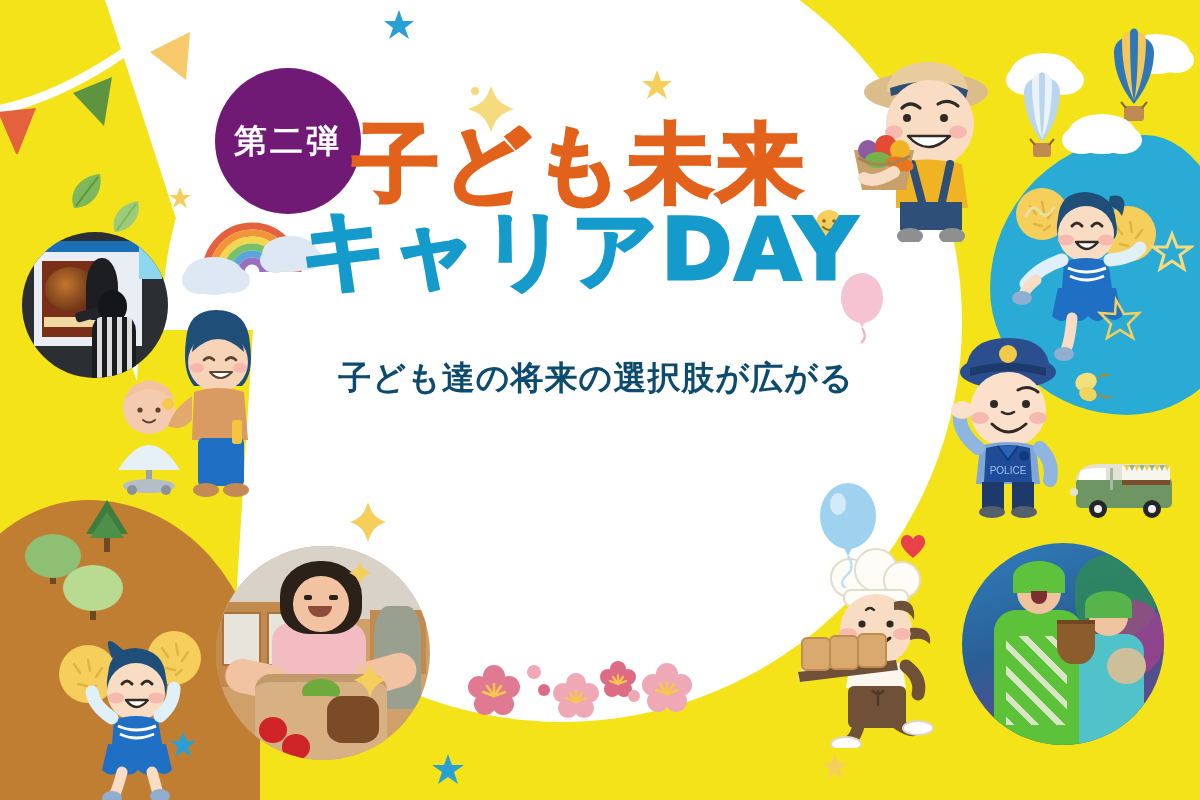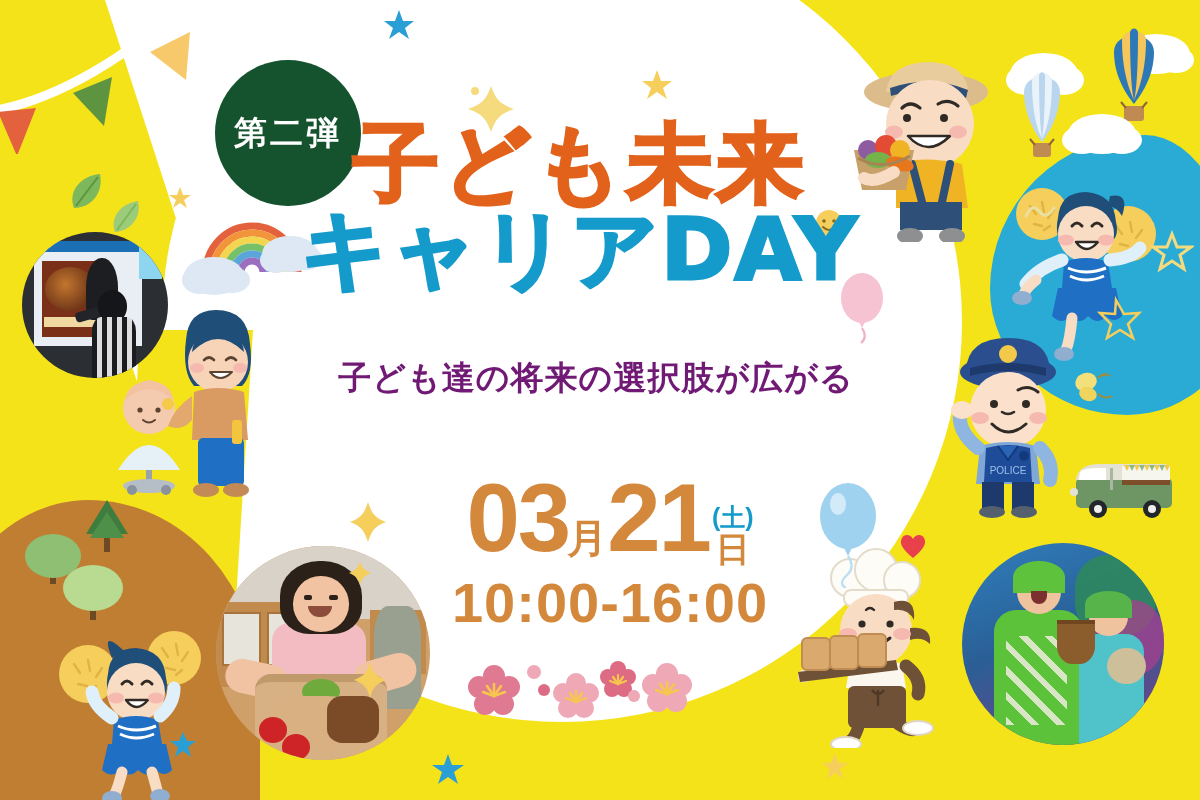--- a/index.html
+++ b/index.html
@@ -119,42 +119,42 @@
   #photo-stage .g1-pat{position:absolute;left:22%;top:46%;width:30%;height:44%;
       background:repeating-linear-gradient(45deg,#d9e6c5 0 6px,transparent 6px 18px);}
   #photo-stage .g2-head{position:absolute;left:63%;top:27%;width:19%;height:19%;border-radius:50%;background:#f0c39f;}
   #photo-stage .g2-hair{position:absolute;left:61%;top:24%;width:23%;height:13%;border-radius:50% 50% 0 0;background:#56b44a;}
   #photo-stage .g2-body{position:absolute;left:58%;top:45%;width:32%;height:56%;background:#4fc3c9;border-radius:18px 18px 0 0;}
   #photo-stage .basket{position:absolute;left:47%;top:38%;width:19%;height:20%;border-radius:0 0 40% 40%;background:#8b5c2c;border-top:4px solid #6f4620;}
   #photo-stage .ball{position:absolute;left:72%;top:52%;width:19%;height:18%;border-radius:50%;background:#cdbf9a;}
 
   
   #badge{
-    position:absolute;left:215px;top:60px;width:146px;height:146px;border-radius:50%;
-    background:#14532d;display:flex;align-items:center;justify-content:center;
+    position:absolute;left:215px;top:68px;width:146px;height:146px;border-radius:50%;
+    background:#701a75;display:flex;align-items:center;justify-content:center;
   }
   #badge-text{
     color:#fff;font-size:33px;font-weight:700;letter-spacing:3px;
     font-family:"DejaVu Sans","Liberation Sans",sans-serif;
   }
   #title-block{position:absolute;left:300px;top:120px;width:560px;text-align:center;}
   #title-line1{
     color:#E2621B;font-size:86px;font-weight:900;letter-spacing:4px;line-height:1.02;
     font-family:"DejaVu Sans","Liberation Sans",sans-serif;
     -webkit-text-stroke:3px #E2621B;
   }
   #title-line2{
     color:#159BCB;font-size:86px;font-weight:900;letter-spacing:2px;line-height:1.05;
     margin-top:-4px;
     font-family:"DejaVu Sans","Liberation Sans",sans-serif;
     -webkit-text-stroke:3px #159BCB;
   }
   #subtitle{
     position:absolute;left:290px;top:352px;width:612px;text-align:center;
-    color:#701a75;font-size:33px;line-height:1.55;font-weight:700;letter-spacing:1px;
+    color:#0c4a6e;font-size:33px;line-height:1.55;font-weight:700;letter-spacing:1px;
     font-family:"DejaVu Sans","Liberation Sans",sans-serif;
   }
   #date-block{
     position:absolute;left:350px;top:470px;width:520px;text-align:center;
   }
   #date-main{
     display:flex;align-items:flex-end;justify-content:center;
     color:#D4883C;font-weight:800;line-height:1;
     font-family:"Liberation Sans","DejaVu Sans",sans-serif;
   }
@@ -675,26 +675,14 @@
 
   <div id="title-block">
     <div id="title-line1">子ども未来</div>
     <div id="title-line2">キャリアDAY</div>
   </div>
 
   <div id="subtitle">
     <div>子ども達の将来の選択肢が広がる</div>
   </div>
 
-  <div id="date-block">
-    <div id="date-main">
-      <span class="big-num">03</span>
-      <span class="unit">月</span>
-      <span class="big-num">21</span>
-      <span class="dow-wrap">
-        <span class="dow">(土)</span>
-        <span class="nichi">日</span>
-      </span>
-    </div>
-    <div id="time-text">10:00-16:00</div>
-  </div>
 
 </div>
 
 </body></html>

